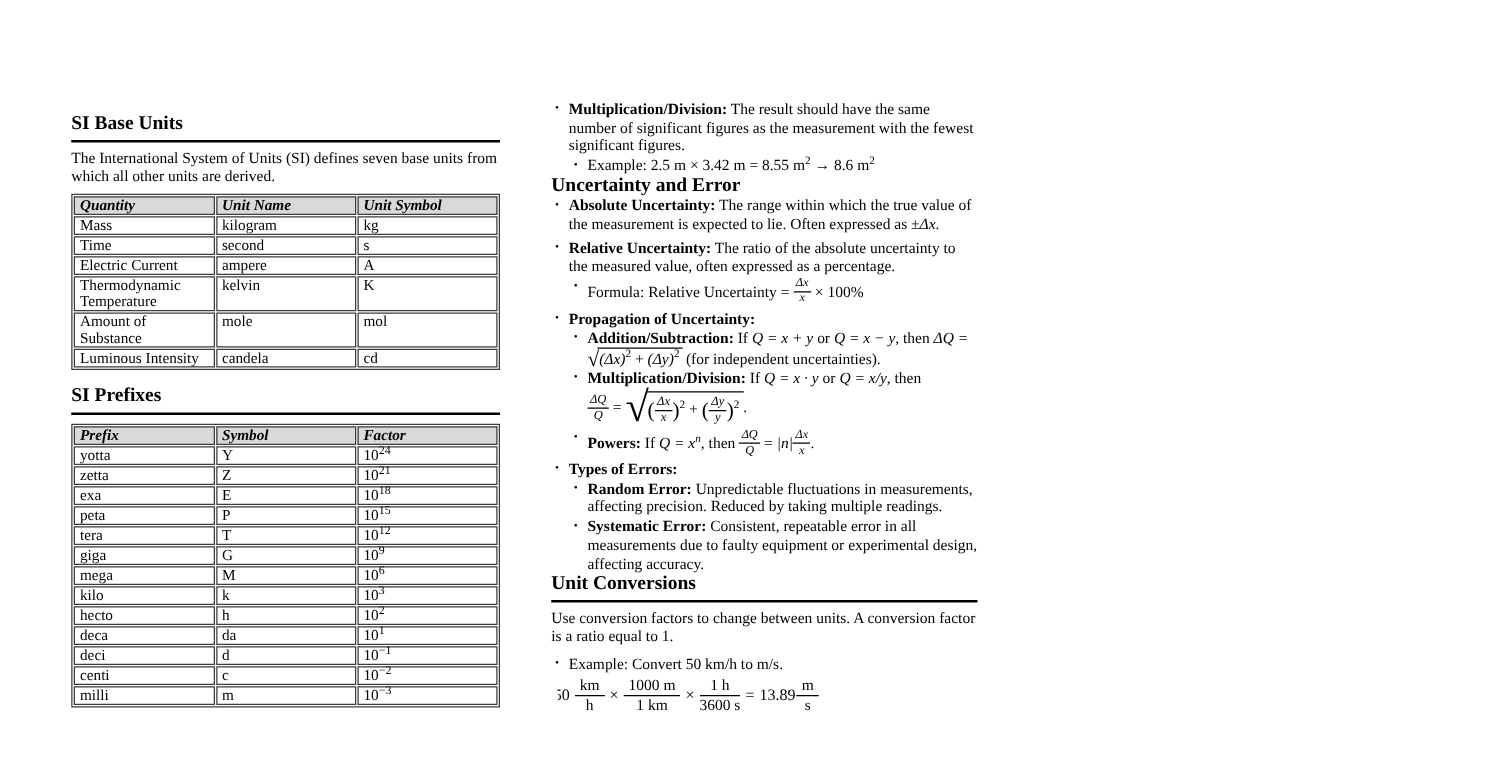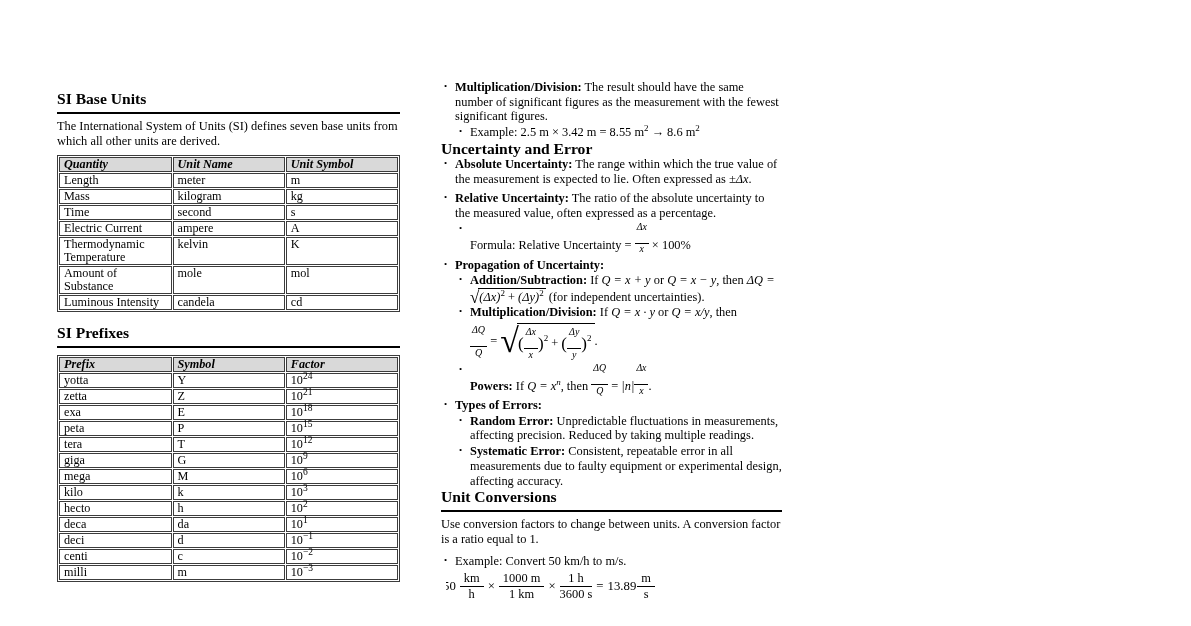--- a/index.html
+++ b/index.html
@@ -45,21 +45,21 @@
   }
   .l2 > li::before { left:4px; }
   .l2 { margin-top:1px; }
   b { font-weight:bold; }
 
   
   .m  { font-style:italic; }
   .mr { font-style:normal; }
   sup.s2 { font-size:9px; line-height:0; vertical-align:super; }
   .frac { display:inline-block; text-align:center; vertical-align:middle; line-height:1.05; }
-  .frac .fn { display:block; border-bottom:1px solid #000; padding:0 2px 11px; }
+  .frac .fn { display:block; border-bottom:1px solid #000; padding:0 2px 1px; }
   .frac .fd { display:block; padding-top:0.5px; }
   .fr-s { font-size:9.8px; vertical-align:-4px; }
   .fr-m { font-size:10px; }
   .sqrt { white-space:nowrap; }
   .rsign { font-style:normal; display:inline-block; }
   .sqrt.sm .rsign { font-size:17px; line-height:10px; vertical-align:-2px; margin-right:-1px; }
   .sqrt.sm .rbody { display:inline-block; border-top:1.2px solid #000; padding:1px 2px 0 1px; }
   .sqrt.lg .rsign { font-size:34px; line-height:10px; vertical-align:-8px; margin-right:-2px; }
   .sqrt.lg .rbody { display:inline-block; border-top:1.4px solid #000; padding:3px 3px 0 1px; vertical-align:middle; }
   .bp { font-size:17px; font-style:normal; vertical-align:middle; line-height:0; }
@@ -91,25 +91,20 @@
           <col class="c3">
         </colgroup>
       <thead>
         <tr>
           <th>Quantity</th>
           <th>Unit Name</th>
           <th>Unit Symbol</th>
         </tr>
       </thead>
       <tbody>
-        <tr>
-            <td>Length</td>
-            <td>meter</td>
-            <td>m</td>
-          </tr>
         <tr>
             <td>Mass</td>
             <td>kilogram</td>
             <td>kg</td>
           </tr>
         <tr>
             <td>Time</td>
             <td>second</td>
             <td>s</td>
           </tr>

